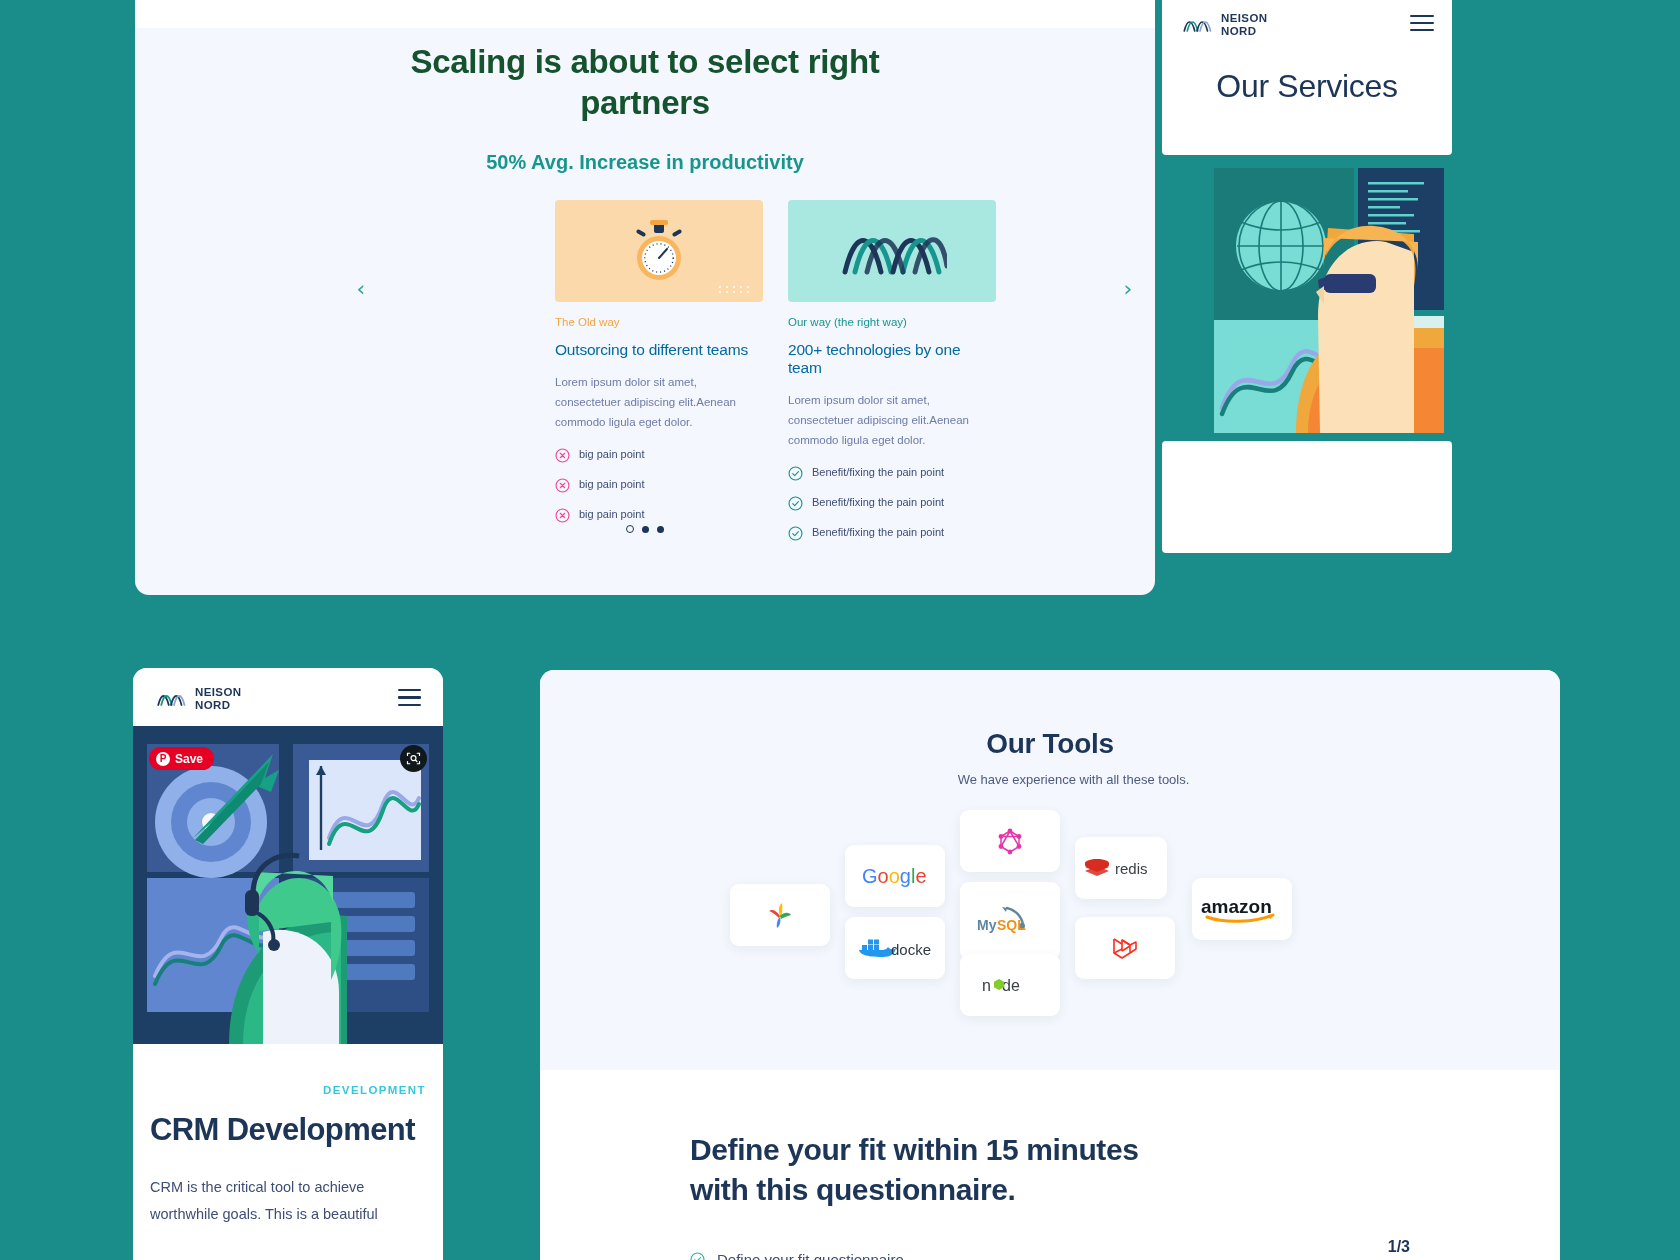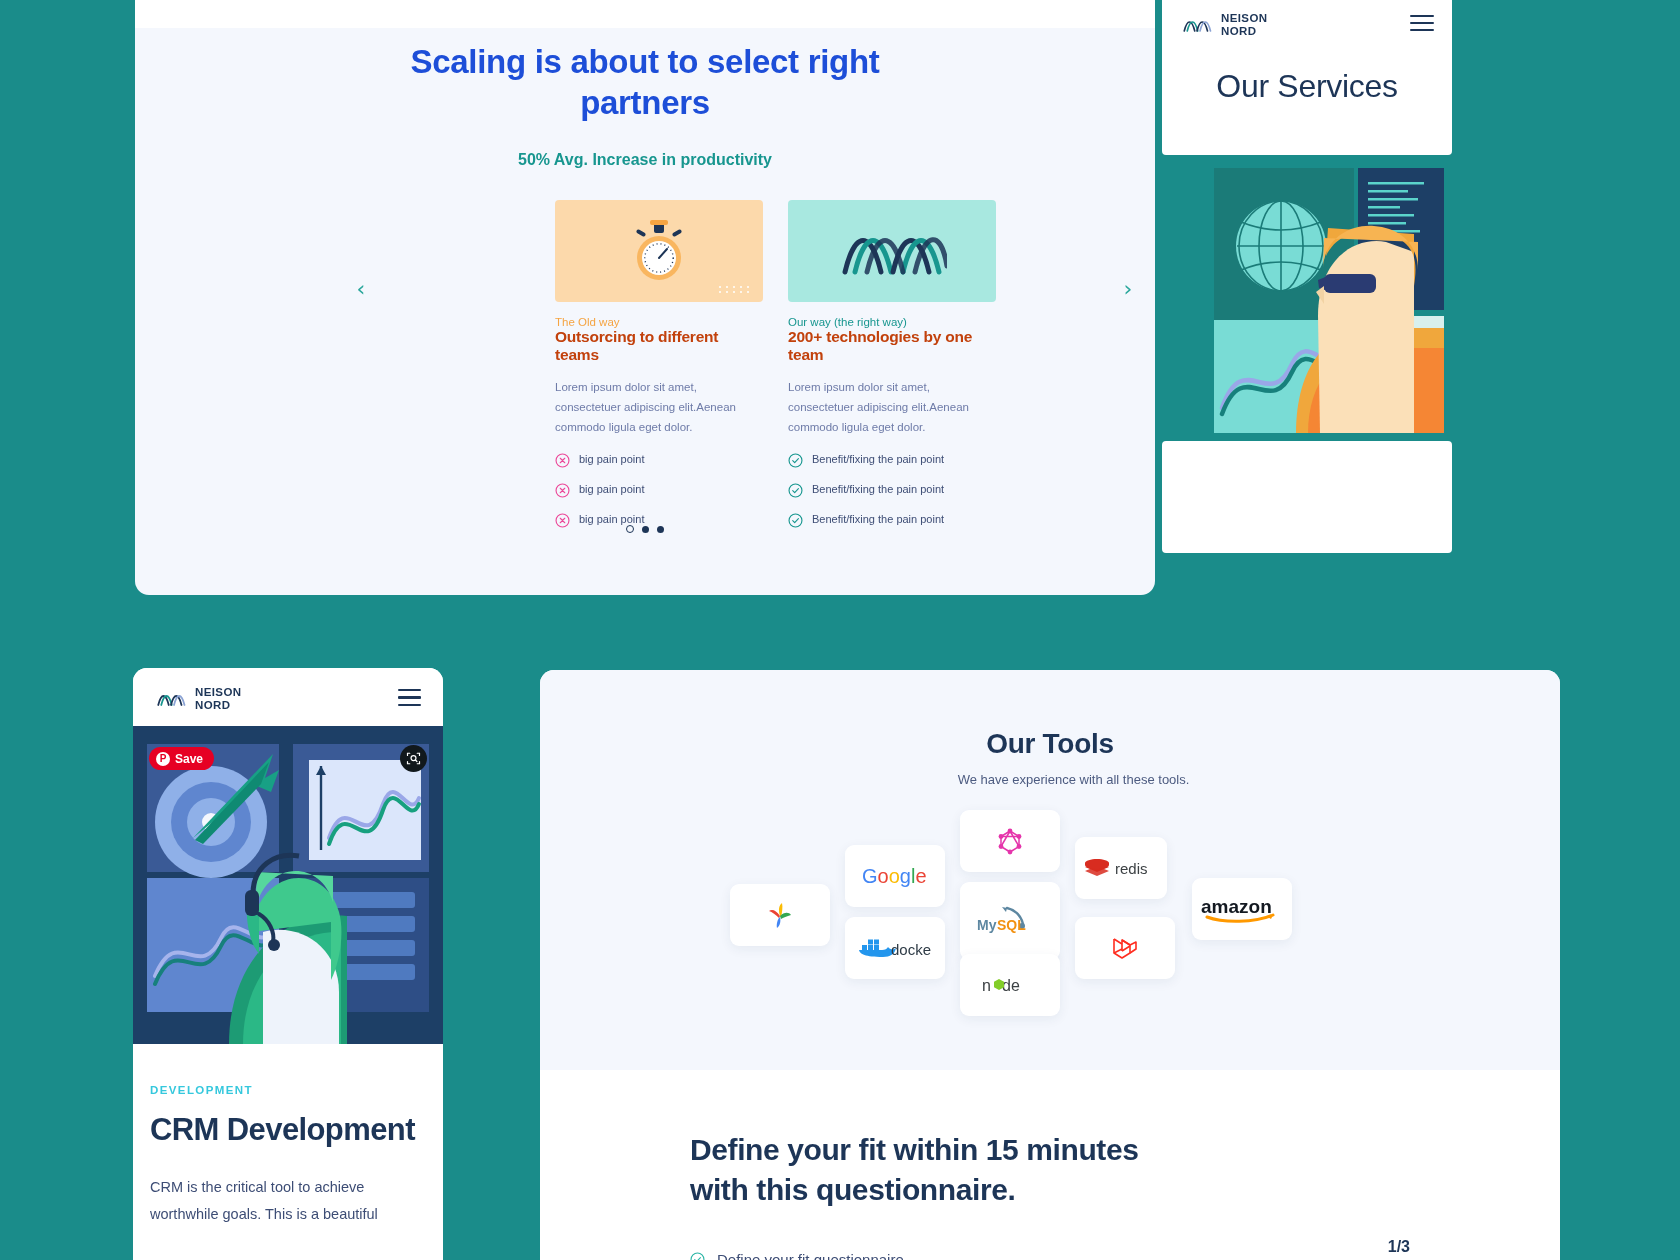--- a/index.html
+++ b/index.html
@@ -18,47 +18,47 @@
     background: #f4f7fd;
     border-radius: 14px;
     overflow: hidden;
   }
   .panel-carousel .white-cap {
     position: absolute; left:0; top:0; width:100%; height:40px; background:#fff;
   }
   .car-title {
     position: absolute; left: 50%; transform: translateX(-50%);
     top: 54px; width: 560px; text-align: center;
-    font-size: 33px; font-weight: 700; color: #1d4ed8; line-height: 1.23;
+    font-size: 33px; font-weight: 700; color: #14532d; line-height: 1.23;
     letter-spacing: -.3px;
   }
   .car-sub {
     position: absolute; left: 50%; transform: translateX(-50%);
     top: 163px; text-align: left;
-    font-size: 16px; font-weight: 700; color: #17968f; white-space: nowrap;
+    font-size: 20px; font-weight: 700; color: #17968f; white-space: nowrap;
   }
   .cards-wrap {
     position: absolute; left: 420px; top: 212px;
     display: flex; gap: 25px;
   }
   .cmp-card { width: 208px; }
   .cmp-hero {
     width: 208px; height: 102px; border-radius: 4px;
     display:flex; align-items:center; justify-content:center; position:relative;
     overflow:hidden;
   }
   .cmp-hero.old { background: #fcd9ab; }
   .cmp-hero.new { background: #a8e8e0; }
   .dots-deco { position:absolute; right:12px; bottom:9px; display:grid;
     grid-template-columns: repeat(5, 4px); gap:3px; }
   .dots-deco i { width:2px; height:2px; background:#fff; border-radius:50%; display:block; }
   .cmp-kicker { font-size: 11.5px; margin-top: 14px; font-weight:400; }
   .cmp-kicker.old { color: #f5a442; }
   .cmp-kicker.new { color: #17968f; }
-  .cmp-head { font-size: 15.5px; font-weight: 700; color: #c2410c; letter-spacing:-.2px;}
+  .cmp-head { font-size: 15.5px; font-weight: 400; color: #0369a1; margin-top: 13px; letter-spacing:-.2px;}
   .cmp-body { font-size: 11.5px; color: #6e7ba8; line-height: 1.72; margin-top: 14px; }
   .cmp-list { margin-top: 16px; display:flex; flex-direction:column; gap:15px; }
   .cmp-li { display:flex; align-items:flex-start; gap:9px; font-size: 11px; color:#3d4d75; }
   .ico { width:15px; height:15px; flex:0 0 15px; }
   .arrow-btn {
     position:absolute; top:290px; width:22px; height:22px;
     color:#2aa79c; font-size:22px; line-height:22px; text-align:center; cursor:pointer;
     font-family:"DejaVu Sans", sans-serif;
   }
   .arrow-prev { left: 215px; }
@@ -97,21 +97,21 @@
   .mob-burger span:last-child{margin-bottom:0;}
   .mob-illu { position:relative; height:318px; background:#1d3f66; overflow:hidden; }
   .pin-save { position:absolute; left:16px; top:21px; height:23px; padding:0 11px 0 7px;
     background:#e60023; color:#fff; border-radius:12px; display:flex; align-items:center; gap:5px;
     font-size:12px; font-weight:700; cursor:pointer; z-index:5;}
   .pin-glyph{width:14px;height:14px;border-radius:50%;background:#fff;color:#e60023;
     font-size:10px;font-weight:700;display:flex;align-items:center;justify-content:center;}
   .lens-btn { position:absolute; right:16px; top:19px; width:27px; height:27px; border-radius:50%;
     background:#11181c; display:flex;align-items:center;justify-content:center; z-index:5; cursor:pointer;}
   .mob-txt { padding: 40px 17px 0 17px; }
-  .mob-kicker { font-size:11.5px; font-weight:700; letter-spacing:1.4px; color:#35c8dd; }
+  .mob-kicker { font-size:11.5px; font-weight:700; letter-spacing:1.4px; color:#35c8dd;text-align:right; }
   .mob-h1 { font-size:31px; font-weight:700; color:#1d3557; margin-top:16px; letter-spacing:-.6px;}
   .mob-p { font-size:14.5px; color:#3d4d75; line-height:1.85; margin-top:26px; }
 
   
   .panel-tools {
     position:absolute; left:540px; top:670px; width:1020px; height:620px;
     background:#fff; border-radius:14px; overflow:hidden;
   }
   .tools-top { height:400px; background:#f4f7fd; position:relative; }
   .tools-h { text-align:center; padding-top:58px; font-size:28px; font-weight:700; color:#1d3557; letter-spacing:-.3px;}

